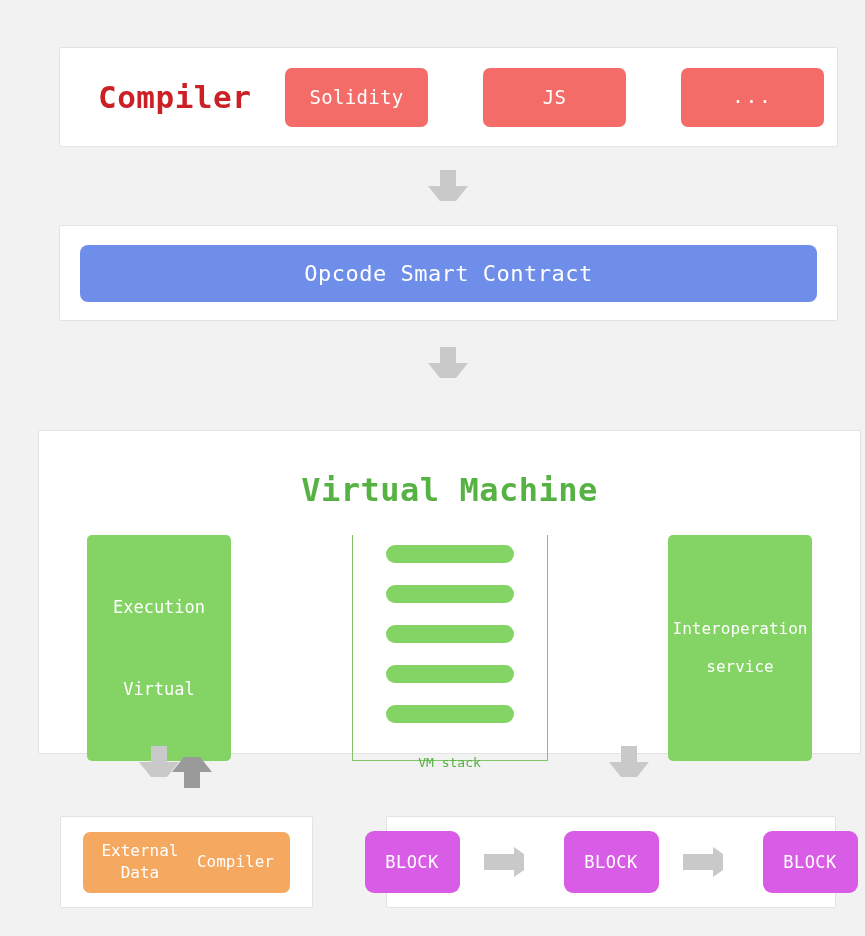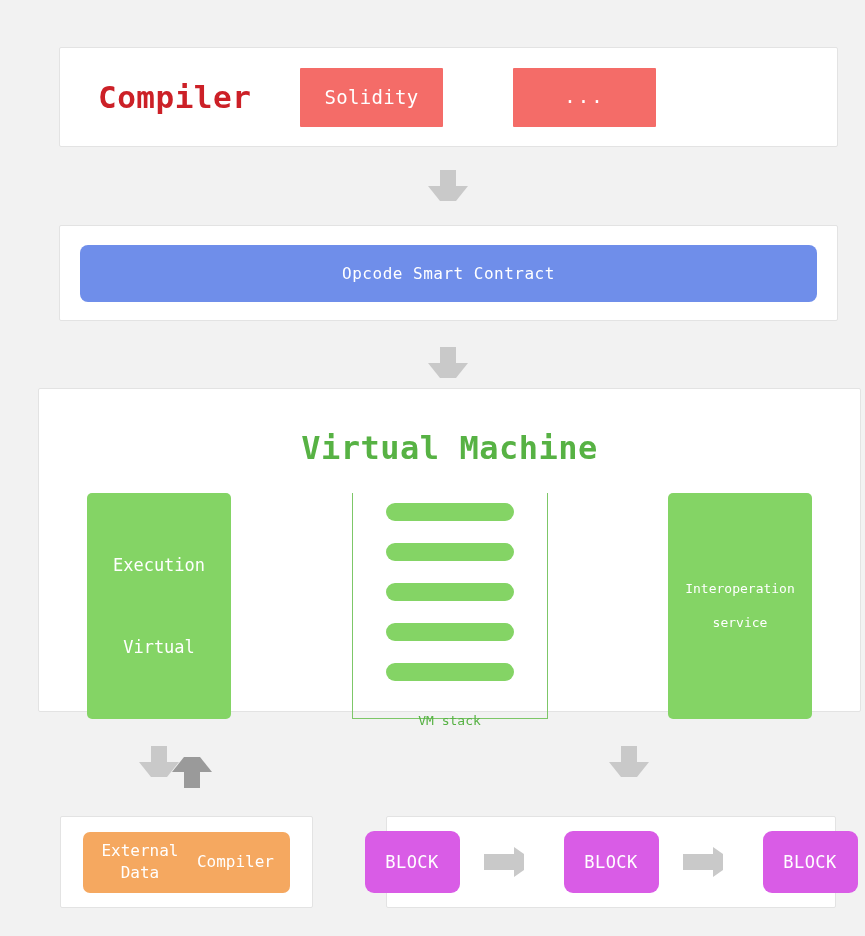--- a/index.html
+++ b/index.html
@@ -44,30 +44,29 @@
     letter-spacing: 0.5px;
     margin-left: 22px;
     width: 195px;
     flex: none;
   }
 
   .lang-pill {
     flex: none;
     background: #f46c68;
     color: #ffffff;
-    border-radius: 1px;
+    border-radius: 7px;
     font-size: 19px;
     height: 59px;
     width: 143px;
     display: flex;
     align-items: center;
     justify-content: center;
     margin-right: 55px;
     letter-spacing: 0.3px;
-    margin-left: 15px;
   }
   .lang-pill:last-child { margin-right: 0; }
   .lang-pill.ellipsis { letter-spacing: 2px; padding-bottom: 10px; }
 
   
   .v-arrow {
     position: absolute;
     width: 24px;
     display: flex;
     flex-direction: column;
@@ -129,28 +128,28 @@
   }
   #opcode-bar {
     background: #6f8eea;
     color: #ffffff;
     border-radius: 8px;
     width: 737px;
     height: 57px;
     display: flex;
     align-items: center;
     justify-content: center;
-    font-size: 16px;
+    font-size: 22px;
     letter-spacing: 0.5px;
   }
 
   
   #vm-layer {
     left: 22px;
-    top: 372px;
+    top: 414px;
     width: 823px;
     height: 324px;
   }
   #vm-title {
     text-align: center;
     color: #57b244;
     font-size: 32px;
     font-weight: bold;
     margin-top: 24px;
     letter-spacing: 0.5px;
@@ -172,21 +171,21 @@
     height: 226px;
     display: flex;
     flex-direction: column;
     align-items: center;
     justify-content: center;
     text-align: center;
     line-height: 1.35;
     flex: none;
   }
   #execution-engine-box { font-size: 17px; gap: 43px; }
-  #interoperation-box  { font-size: 13px; }
+  #interoperation-box  { font-size: 16px; }
 
   #vm-stack {
     flex: none;
     width: 196px;
     height: 226px;
     border: 1px solid #7dc768;
     border-top: none;
     display: flex;
     flex-direction: column;
     align-items: center;
@@ -257,20 +256,21 @@
 </head>
 <body>
 
 <div class="page">
 
   <div class="card" id="compiler-layer">
     <div id="compiler-title">Compiler</div>
 
     <div class="lang-pill">Solidity</div>
 
+    <div class="lang-pill">JS</div>
 
     <div class="lang-pill ellipsis">...</div>
   </div>
 
   <div class="v-arrow" id="arrow-compiler-opcode">
     <div class="shaft"></div>
     <div class="head"></div>
   </div>
 
   <div class="card" id="opcode-layer">

